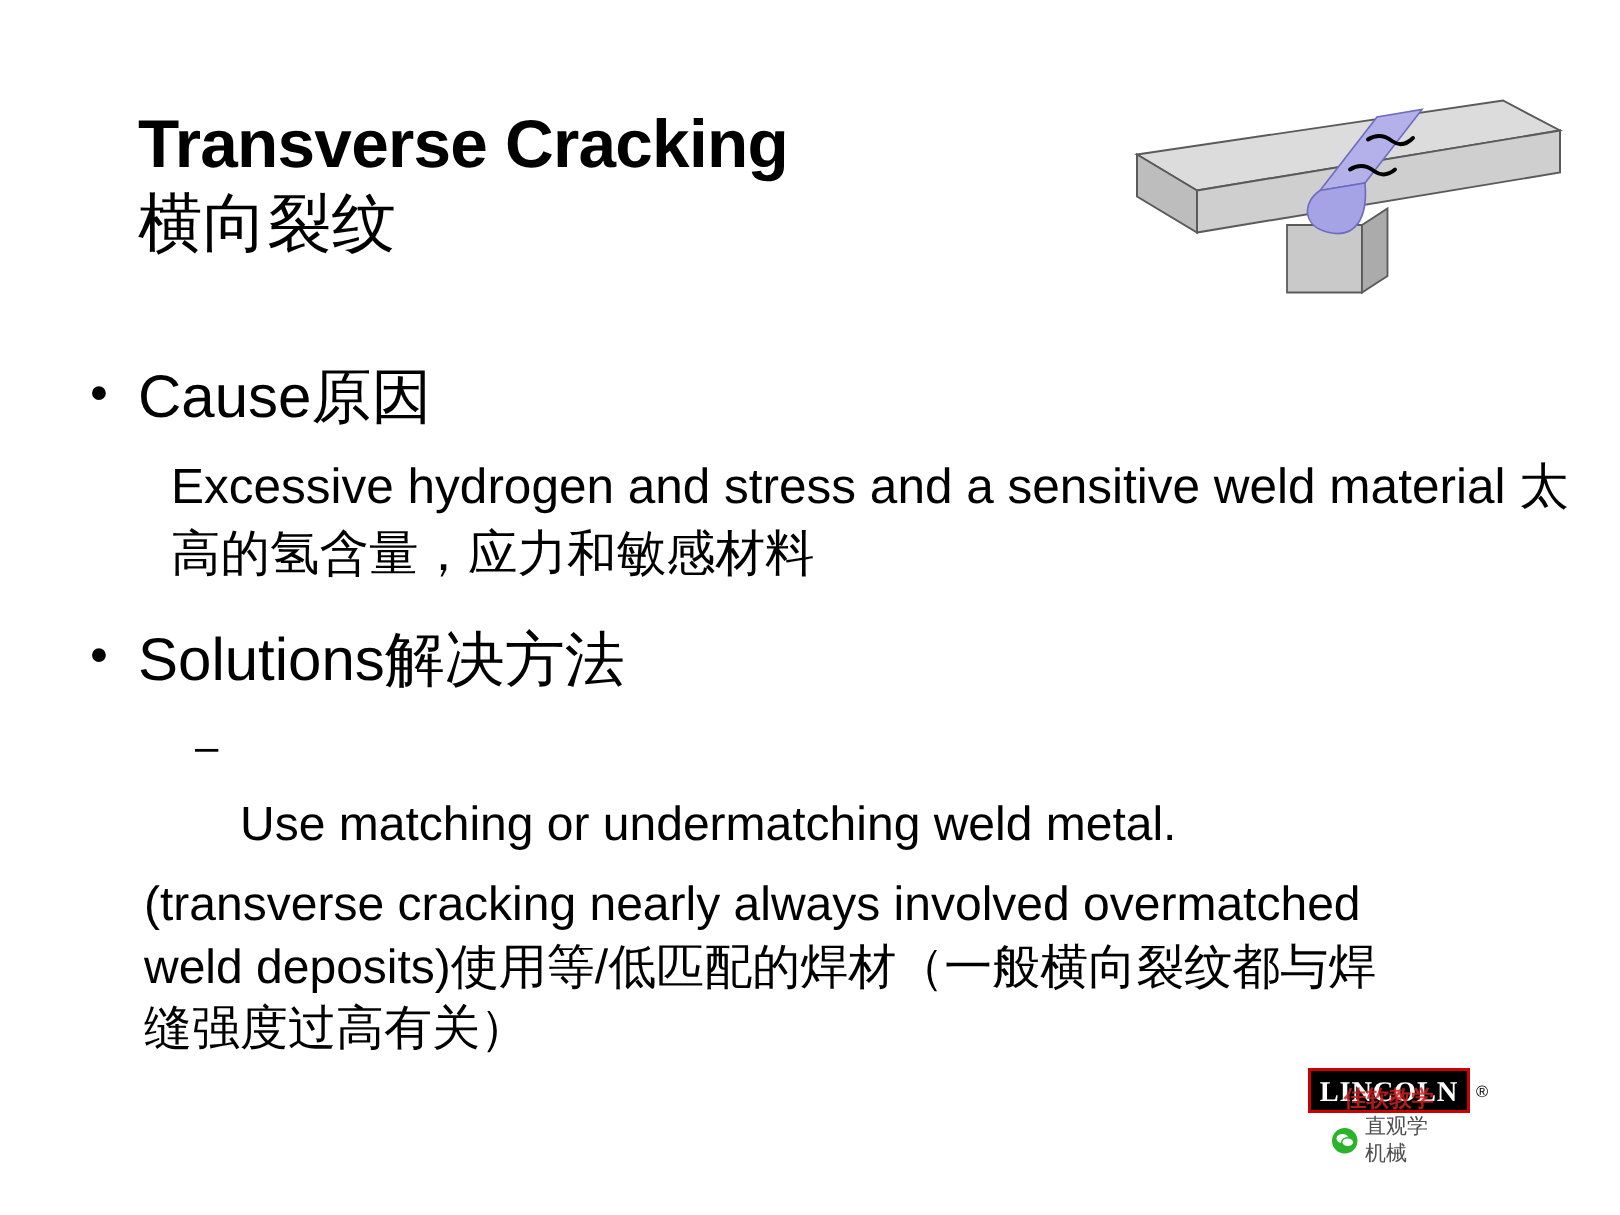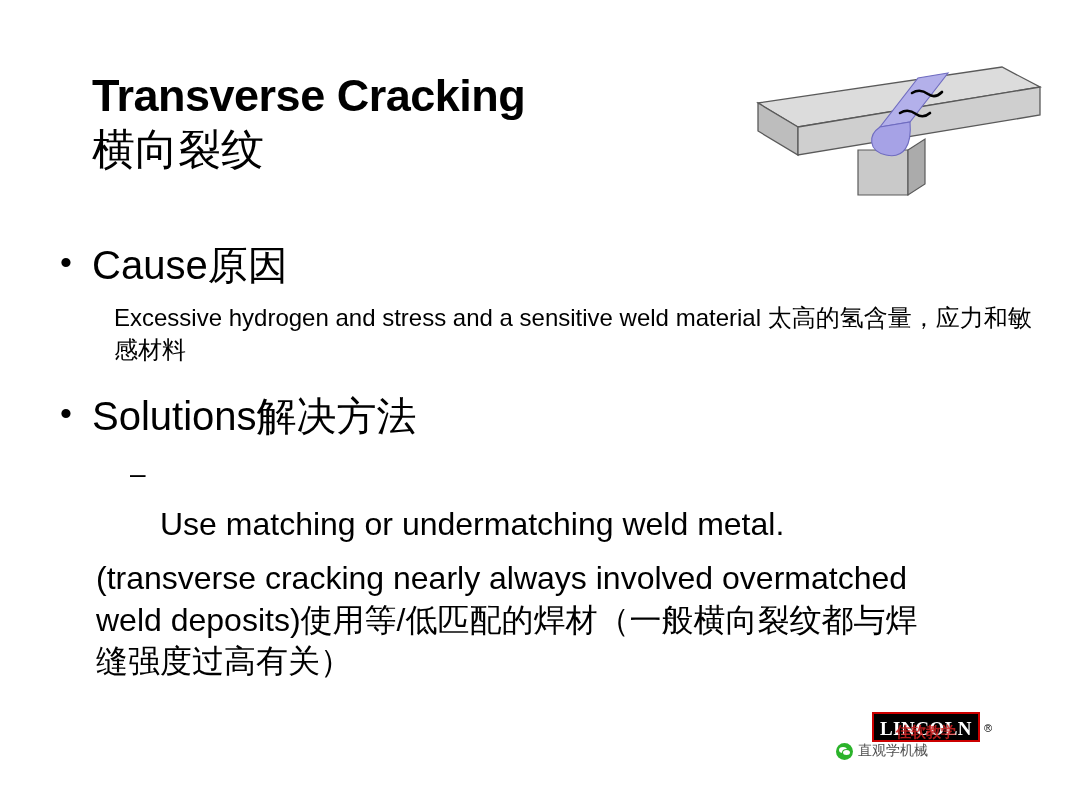--- a/index.html
+++ b/index.html
@@ -65,21 +65,21 @@
     flex: 0 0 32px;
     font-size: 34px;
     line-height: 1.2;
     text-align: left;
   }
   .bullet-l1 .text {
     flex: 1 1 auto;
   }
 
   .para {
-    font-size: 24px;
+    font-size: 33px;
     line-height: 1.35;
     margin-left: 54px;
     margin-top: 14px;
     max-width: 940px;
   }
 
   .bullet-l2 {
     display: flex;
     align-items: flex-start;
     font-size: 28px;
@@ -140,21 +140,21 @@
     position: absolute;
     left: 984px;
     top: 722px;
     font-size: 11px;
     color: #000000;
   }
 
   
   .watermark {
     position: absolute;
-    left: 836px;
+    left: 888px;
     top: 742px;
     display: flex;
     align-items: center;
     gap: 5px;
     opacity: 0.92;
   }
   .wechat-badge {
     width: 17px;
     height: 17px;
     border-radius: 50%;

